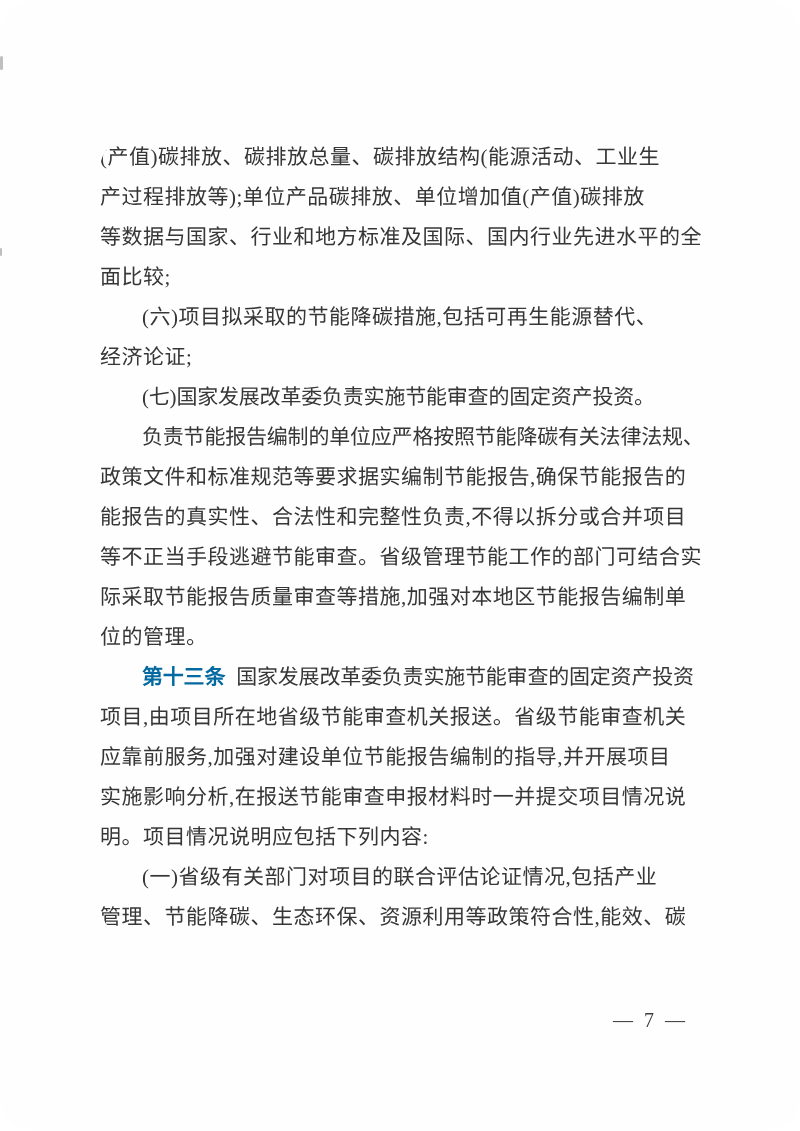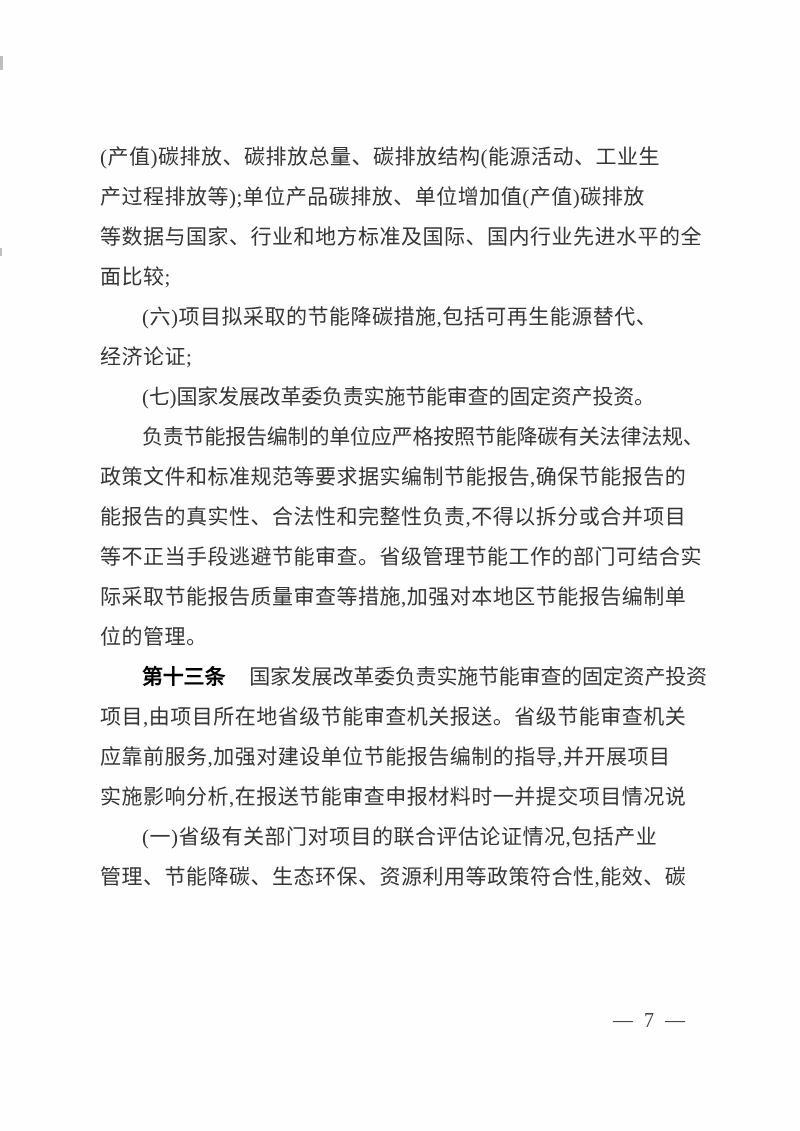--- a/index.html
+++ b/index.html
@@ -1,15 +1,15 @@
 <!DOCTYPE html>
 <html lang="zh-CN"><head>
 <meta charset="utf-8">
 <style>
-  * { margin: 0; padding: 0; box-sizing: border-box; }
+  * { margin: 0; padding: 0; box-sizing: border-box; border-radius: 32px; }
   html, body {
     width: 800px; height: 1131px;
     background: #ffffff;
     font-family: "Liberation Serif", serif;
     overflow: hidden;
   }
   .page {
     position: relative;
     width: 800px; height: 1131px;
     background: #fefefe;
@@ -27,22 +27,22 @@
     height: 40px;
     white-space: nowrap;
     letter-spacing: 0.5px;
     color: #363636;
     text-align: left;
   }
   .ln.tight { letter-spacing: -0.2px; }
   .ln.ind { text-indent: 42px; }
   .art {
     font-weight: 700;
-    color: #000000;
-    margin-right: 24px;
+    color: #0369a1;
+    margin-right: 11px;
     font-family: "Liberation Sans", sans-serif;
   }
   .footer {
     position: absolute;
     top: 1008px;
     right: 112px;
     font-size: 20px;
     line-height: 24px;
     letter-spacing: 3px;
     color: #3d3d3d;
@@ -86,20 +86,21 @@
       <div class="ln">等不正当手段逃避节能审查。省级管理节能工作的部门可结合实</div>
       <div class="ln">际采取节能报告质量审查等措施,加强对本地区节能报告编制单</div>
       <div class="ln">位的管理。</div>
     </div>
 
     <div class="para">
       <div class="ln ind tight"><span class="art">第十三条</span><span>国家发展改革委负责实施节能审查的固定资产投资</span></div>
       <div class="ln">项目,由项目所在地省级节能审查机关报送。省级节能审查机关</div>
       <div class="ln">应靠前服务,加强对建设单位节能报告编制的指导,并开展项目</div>
       <div class="ln">实施影响分析,在报送节能审查申报材料时一并提交项目情况说</div>
+      <div class="ln">明。项目情况说明应包括下列内容:</div>
     </div>
 
     <div class="para">
       <div class="ln ind">(一)省级有关部门对项目的联合评估论证情况,包括产业</div>
       <div class="ln">管理、节能降碳、生态环保、资源利用等政策符合性,能效、碳</div>
     </div>
 
   </div>
 
   <div class="footer">— 7 —</div>

